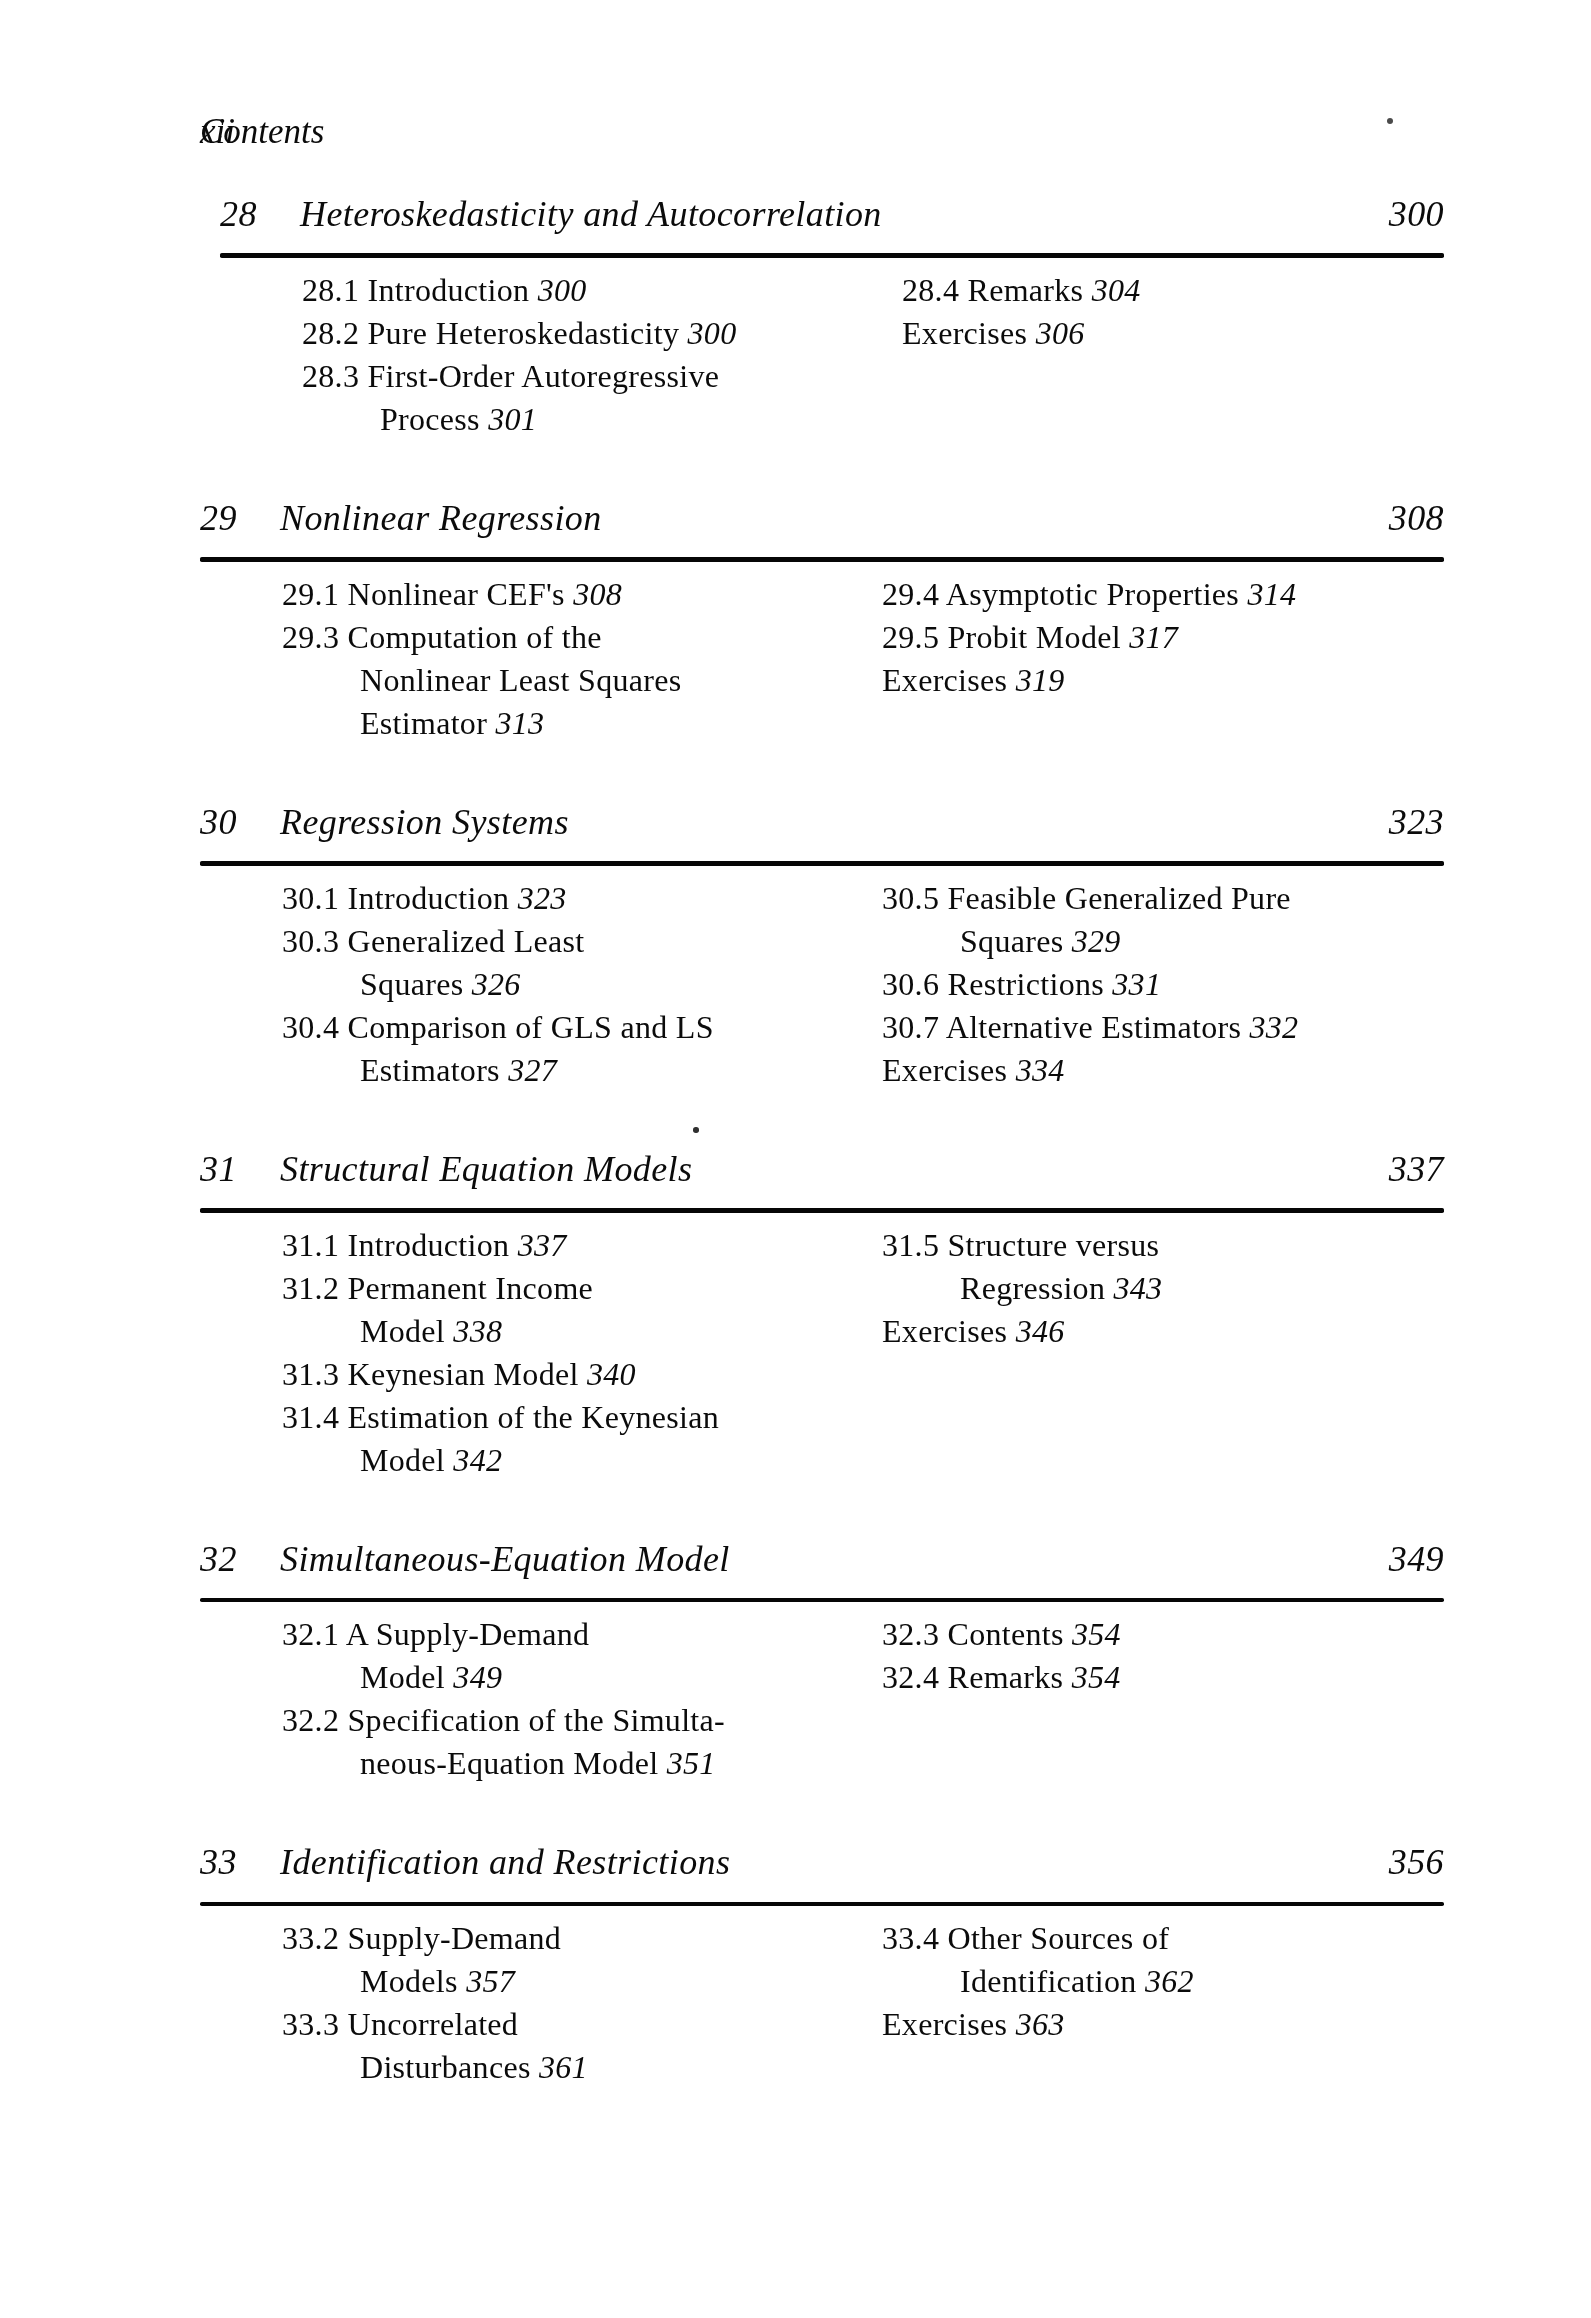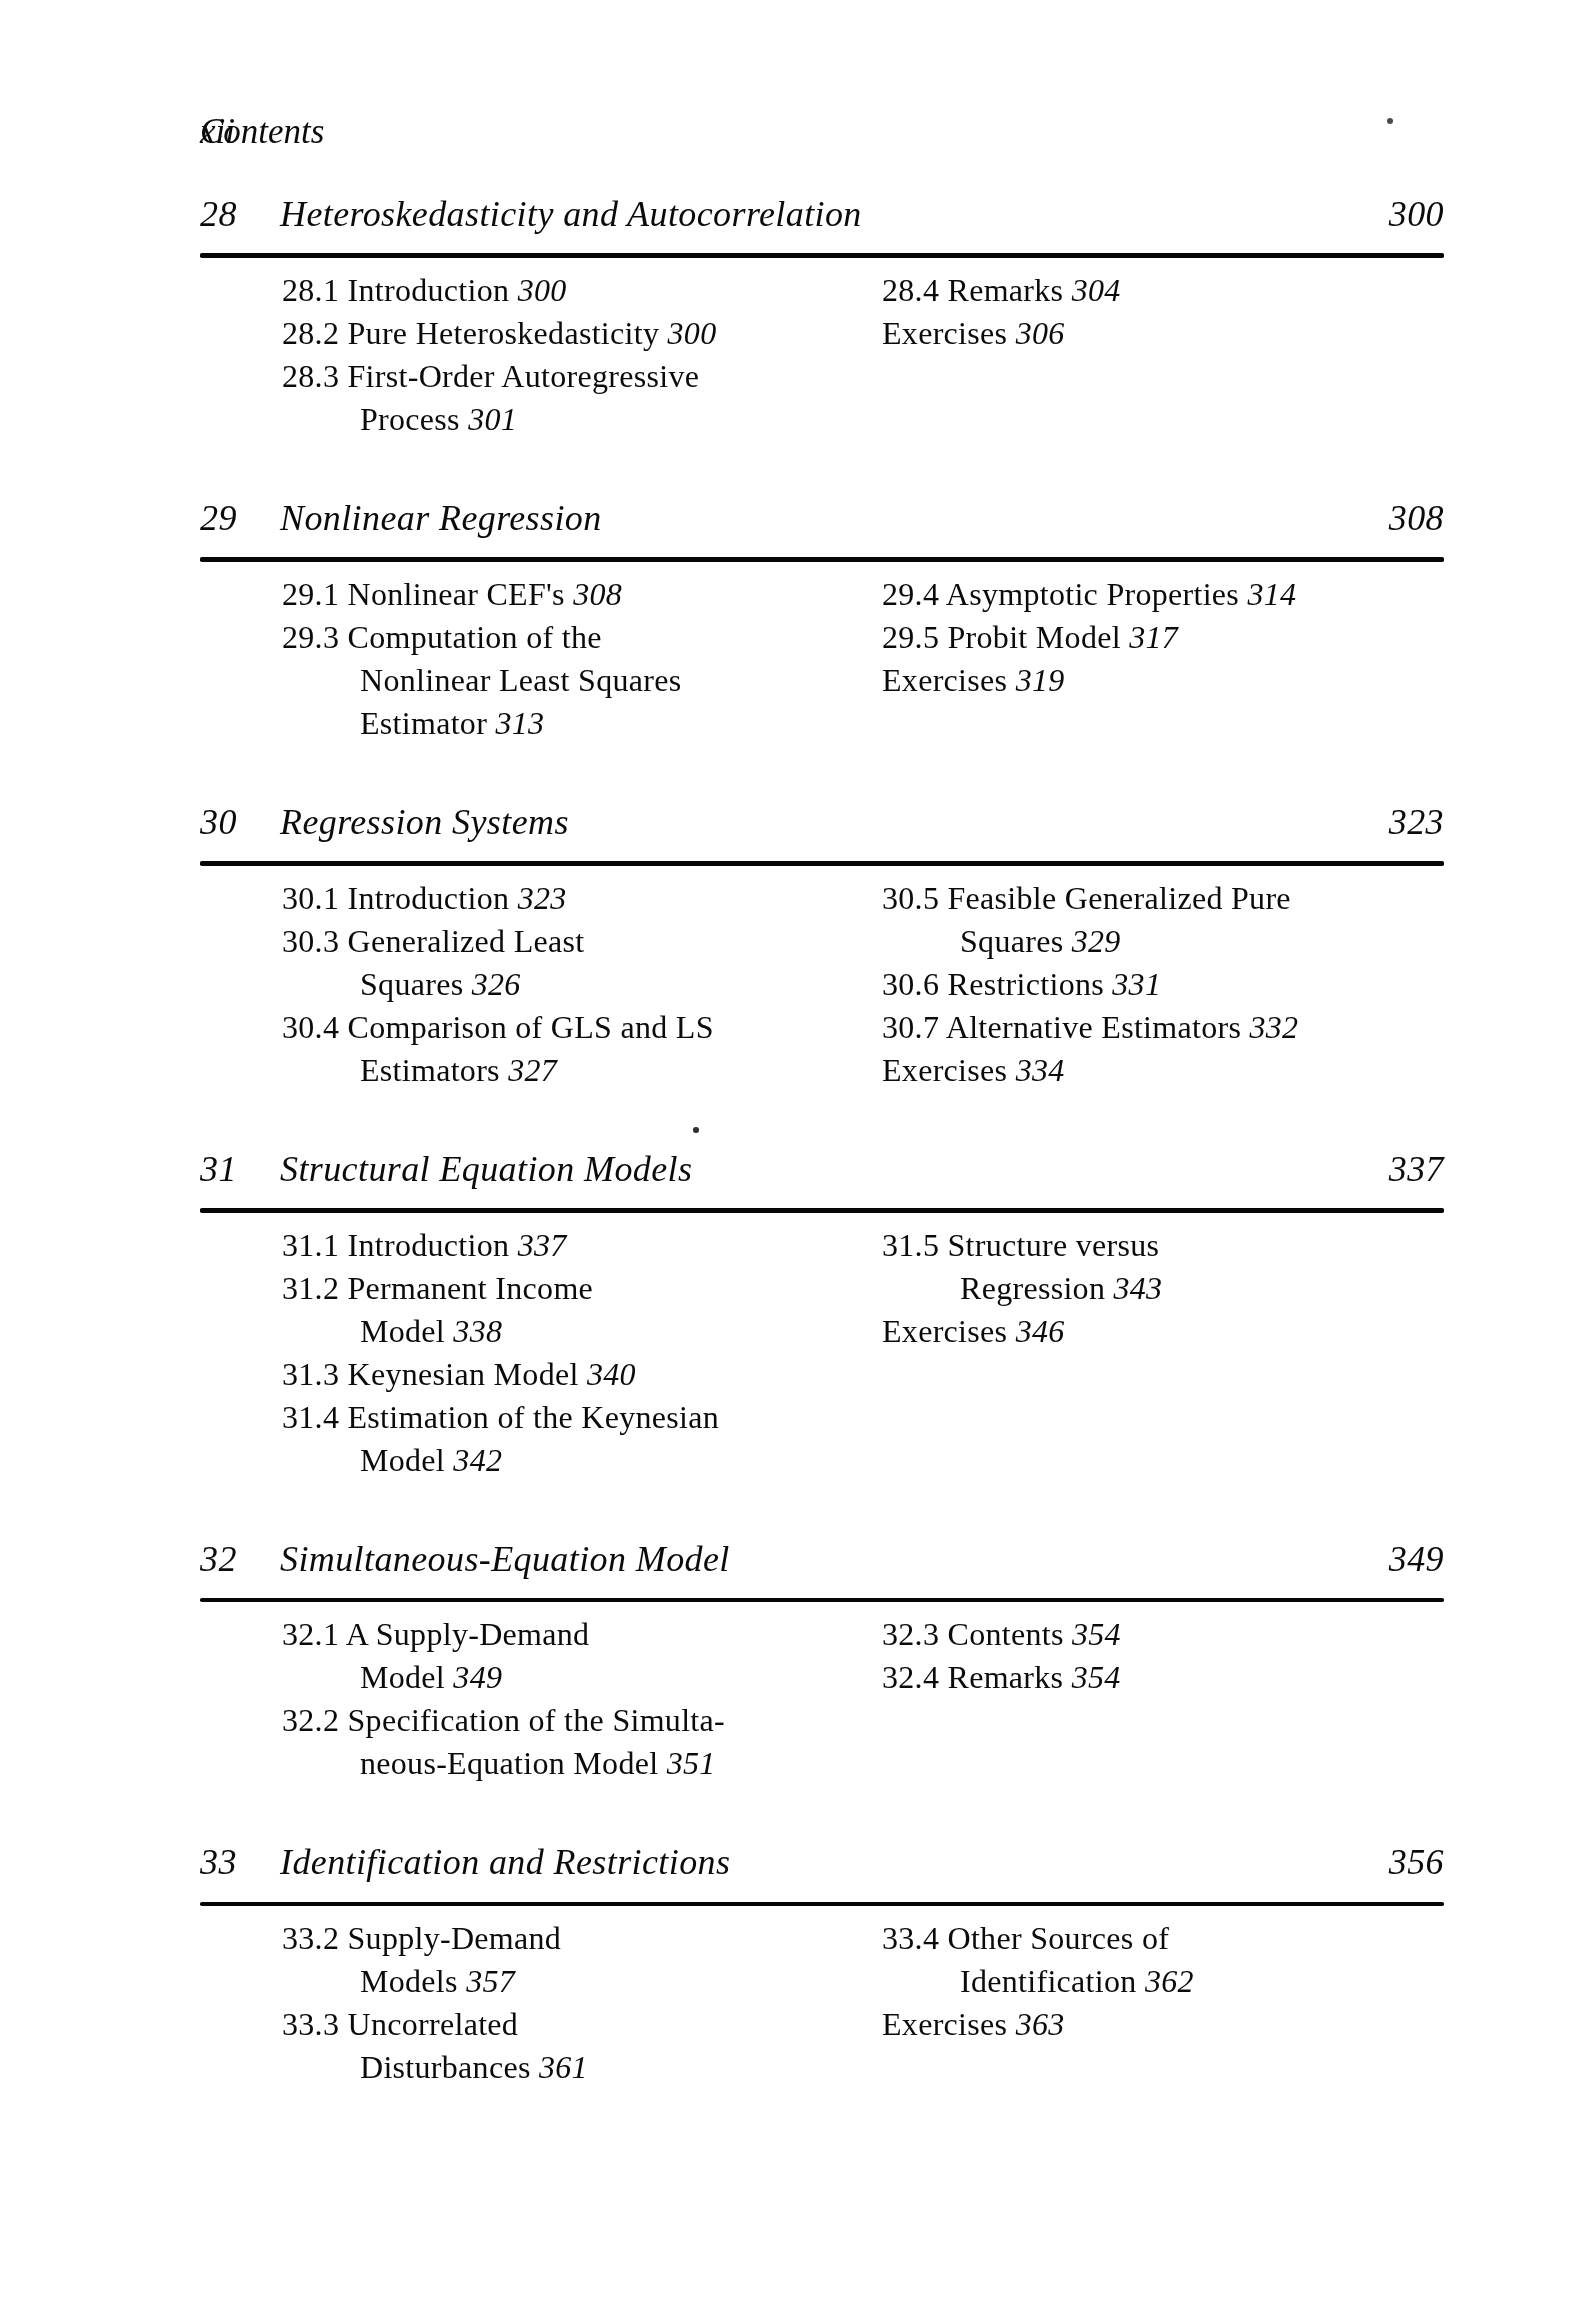--- a/index.html
+++ b/index.html
@@ -27,21 +27,21 @@
     height: 44px;
     font-style: italic;
     font-size: 35px;
     line-height: 44px;
   }
   .folio { position: absolute; left: 0; top: 0; }
   .running-title { position: absolute; left: 0; right: 0; top: 0; }
 
   
   .chapter { margin-top: 55px; }
-  .chapter-list > .chapter:first-child { margin-top: 38px; }
+  .chapter-list > .chapter:first-child { margin-top: 38px; margin-left: 20px; }
   .ch-head {
     display: flex;
     align-items: baseline;
     font-style: italic;
     font-size: 36px;
     line-height: 45px;
     letter-spacing: 0.4px;
   }
   .ch-num { flex: none; width: 80px; }
   .ch-title { flex: 1 1 auto; }

